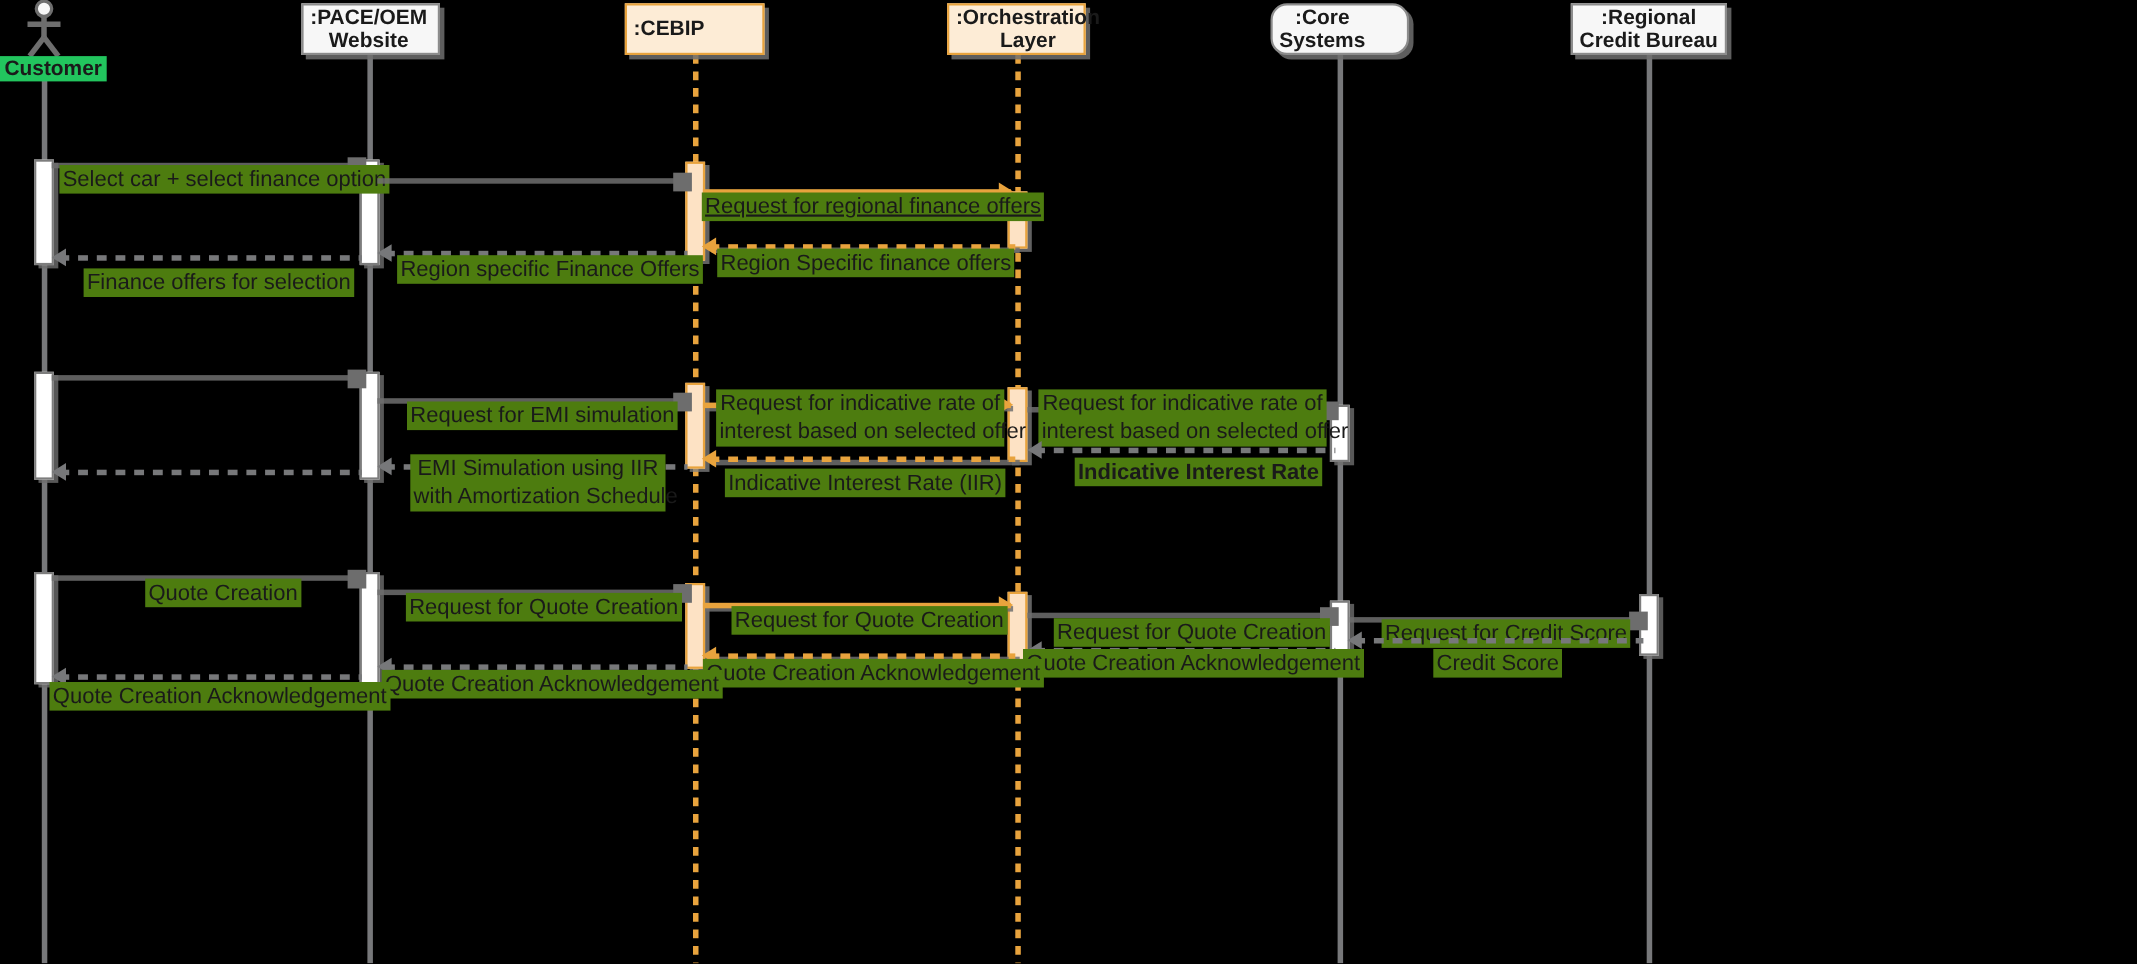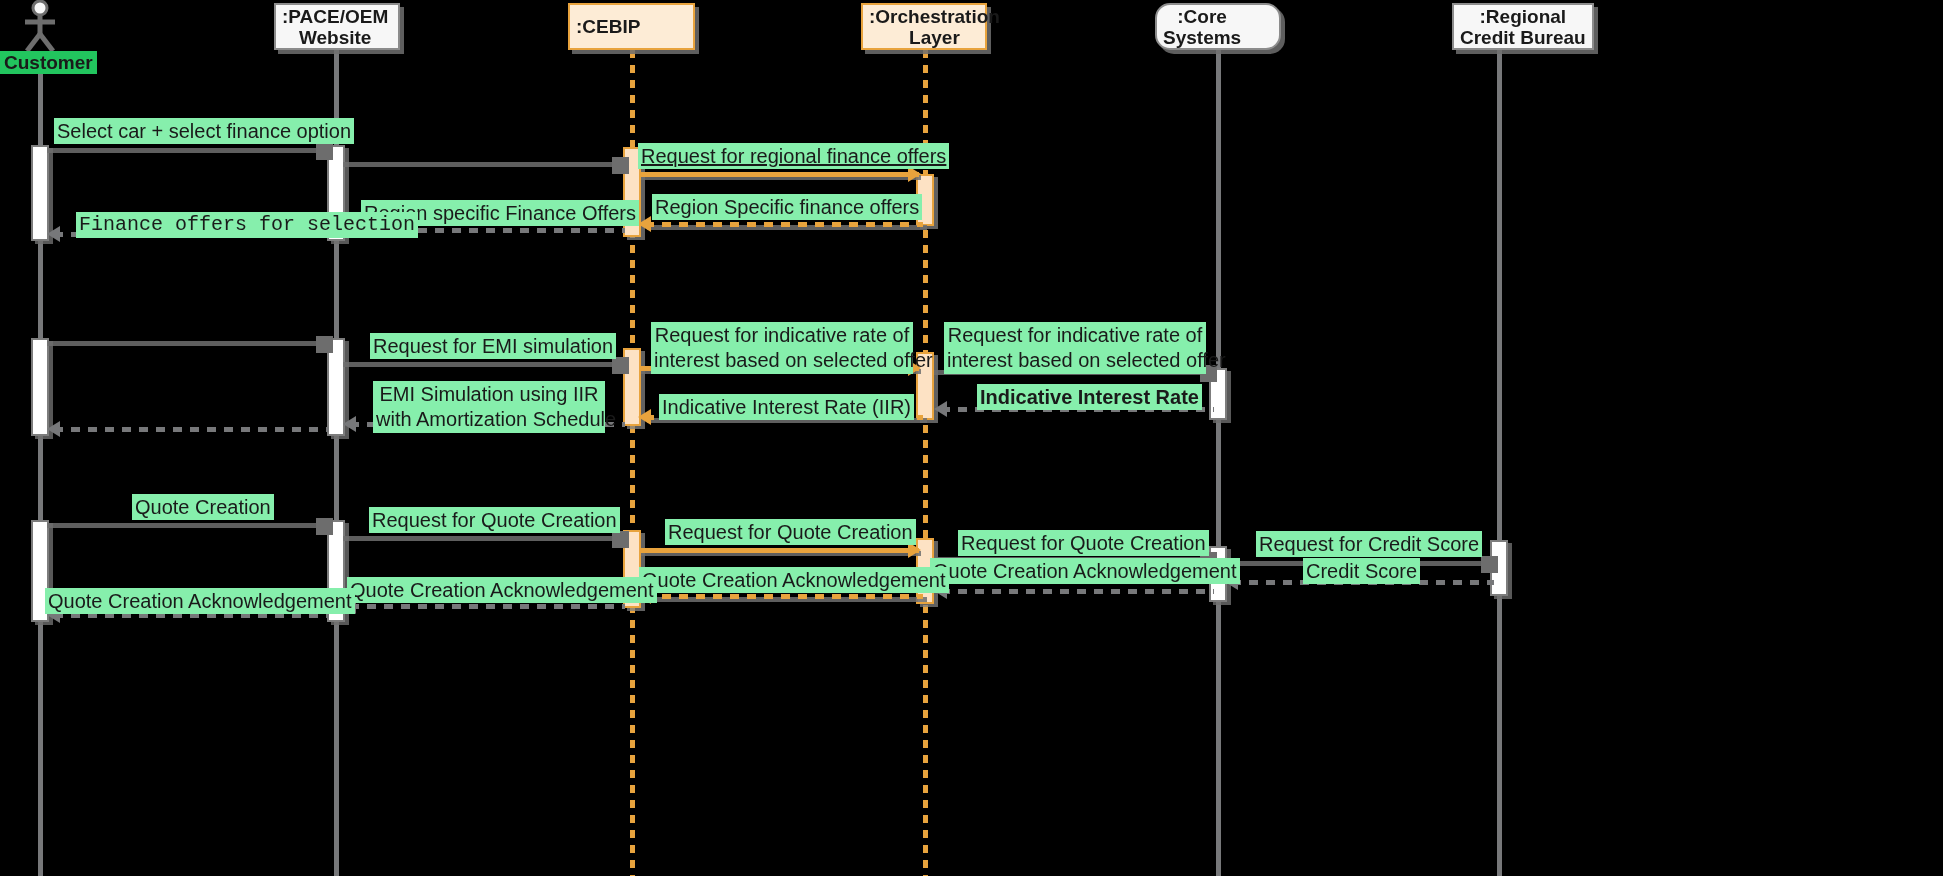--- a/index.html
+++ b/index.html
@@ -129,27 +129,28 @@
   .blockhead {
     position: absolute;
     width: 17px;
     height: 17px;
     background: #6d6d6d;
   }
 
   
   .msg-label {
     position: absolute;
-    background: #86efac;
+    background: #4d7c0f;
     color: #1a1a1a;
     font-size: 20px;
     line-height: 24px;
     white-space: nowrap;
     padding: 1px 3px;
     text-align: center;
+    margin-top: 32px;
   }
   .msg-label.two {
     line-height: 25px;
   }
 </style>
 </head>
 <body>
 
 <div id="canvas">
 
@@ -189,21 +190,21 @@
     </div>
   </div>
 
   <div class="participant" style="left:1155px; top:3px; width:126px; height:47px;border-radius:15px;">
     <div>
       <div>:Core</div>
       <div>Systems</div>
     </div>
   </div>
 
-  <div class="participant" style="left:1428px; top:3px; width:142px; height:47px;margin-left:24px;">
+  <div class="participant" style="left:1428px; top:3px; width:142px; height:47px;">
     <div>
       <div>:Regional</div>
       <div>Credit Bureau</div>
     </div>
   </div>
 
   <div class="activation" style="left:31px; top:145px; height:96px;"></div>
   <div class="activation" style="left:327px; top:145px; height:96px;"></div>
   <div class="activation accent" style="left:623px; top:147px; height:90px;"></div>
   <div class="activation accent" style="left:916px; top:174px; height:52px;"></div>
@@ -224,21 +225,21 @@
   <div class="msg-line dashed accent" style="left:645px; top:222px; width:278px;"></div>
   <div class="arrowhead left accent" style="left:638px; top:216px;"></div>
   <div class="msg-label" style="left:652px; top:194px;">Region Specific finance offers</div>
 
   <div class="msg-line dashed" style="left:350px; top:228px; width:275px;"></div>
   <div class="arrowhead left" style="left:343px; top:222px;"></div>
   <div class="msg-label" style="left:361px; top:200px;">Region specific Finance Offers</div>
 
   <div class="msg-line dashed" style="left:54px; top:232px; width:275px;"></div>
   <div class="arrowhead left" style="left:47px; top:226px;"></div>
-  <div class="msg-label" style="left:76px; top:212px;font-family:Liberation Mono, monospace;">Finance offers for selection</div>
+  <div class="msg-label" style="left:76px; top:212px;">Finance offers for selection</div>
 
   <div class="activation" style="left:31px; top:338px; height:98px;"></div>
   <div class="activation" style="left:327px; top:338px; height:98px;"></div>
   <div class="activation accent" style="left:623px; top:348px; height:78px;"></div>
   <div class="activation accent" style="left:916px; top:352px; height:68px;"></div>
   <div class="activation" style="left:1209px; top:368px; height:52px;"></div>
 
   <div class="msg-line shadow" style="left:47px; top:341px; width:282px;"></div>
   <div class="blockhead" style="left:316px; top:336px;"></div>
 

